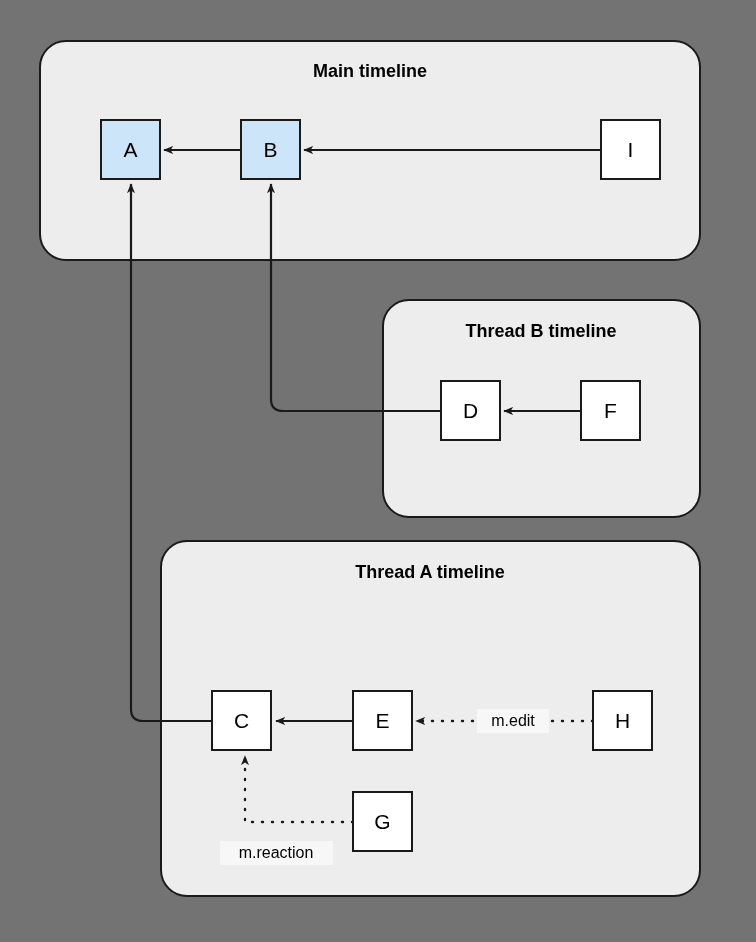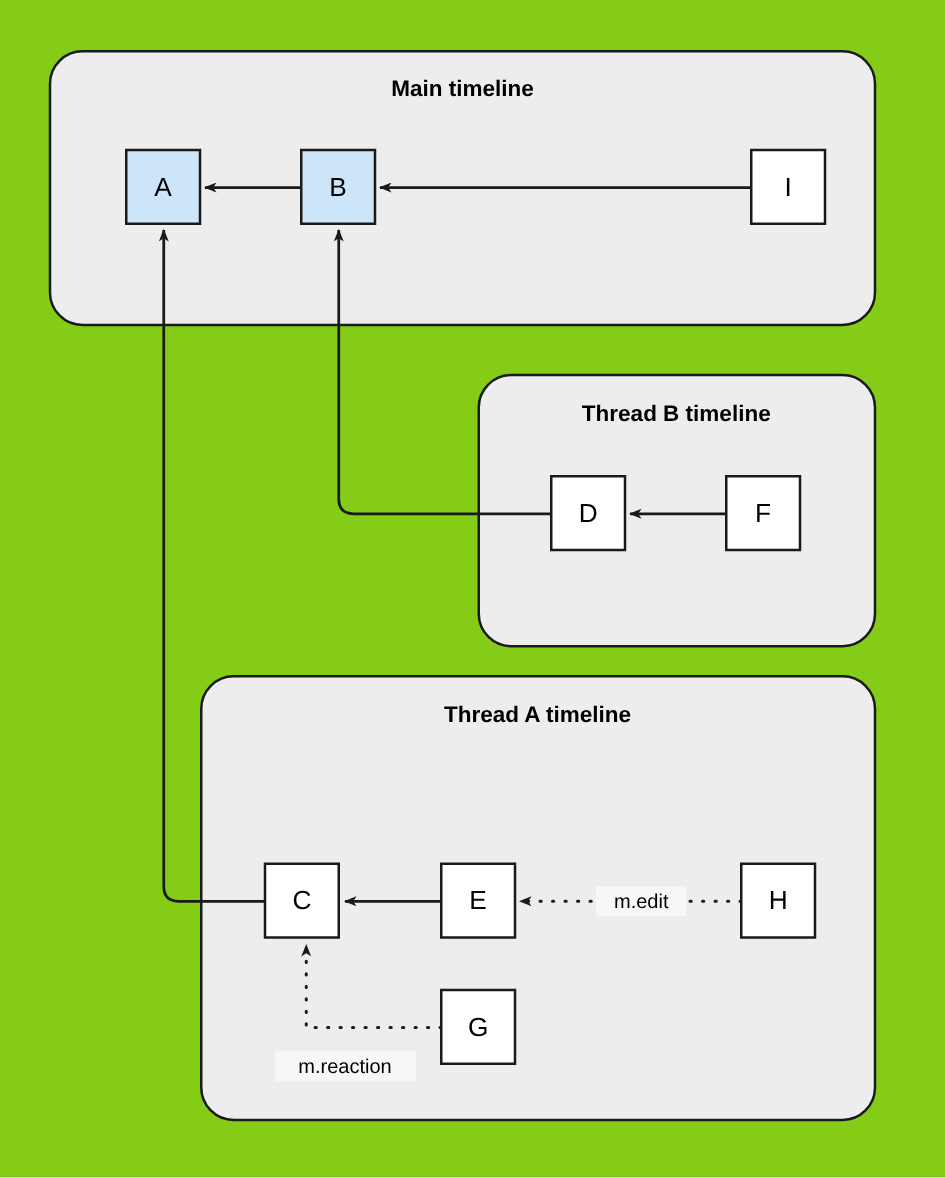--- a/index.html
+++ b/index.html
@@ -7,21 +7,21 @@
     padding: 0;
     background: #ffffff;
   }
   body {
     font-family: "Liberation Sans", sans-serif;
   }
   #canvas {
     position: relative;
     width: 756px;
     height: 942px;
-    background: #84cc16;
+    background: #737373;
     overflow: hidden;
   }
   #diagram-svg {
     position: absolute;
     left: 0;
     top: 0;
     width: 756px;
     height: 942px;
   }
   .group-title {

